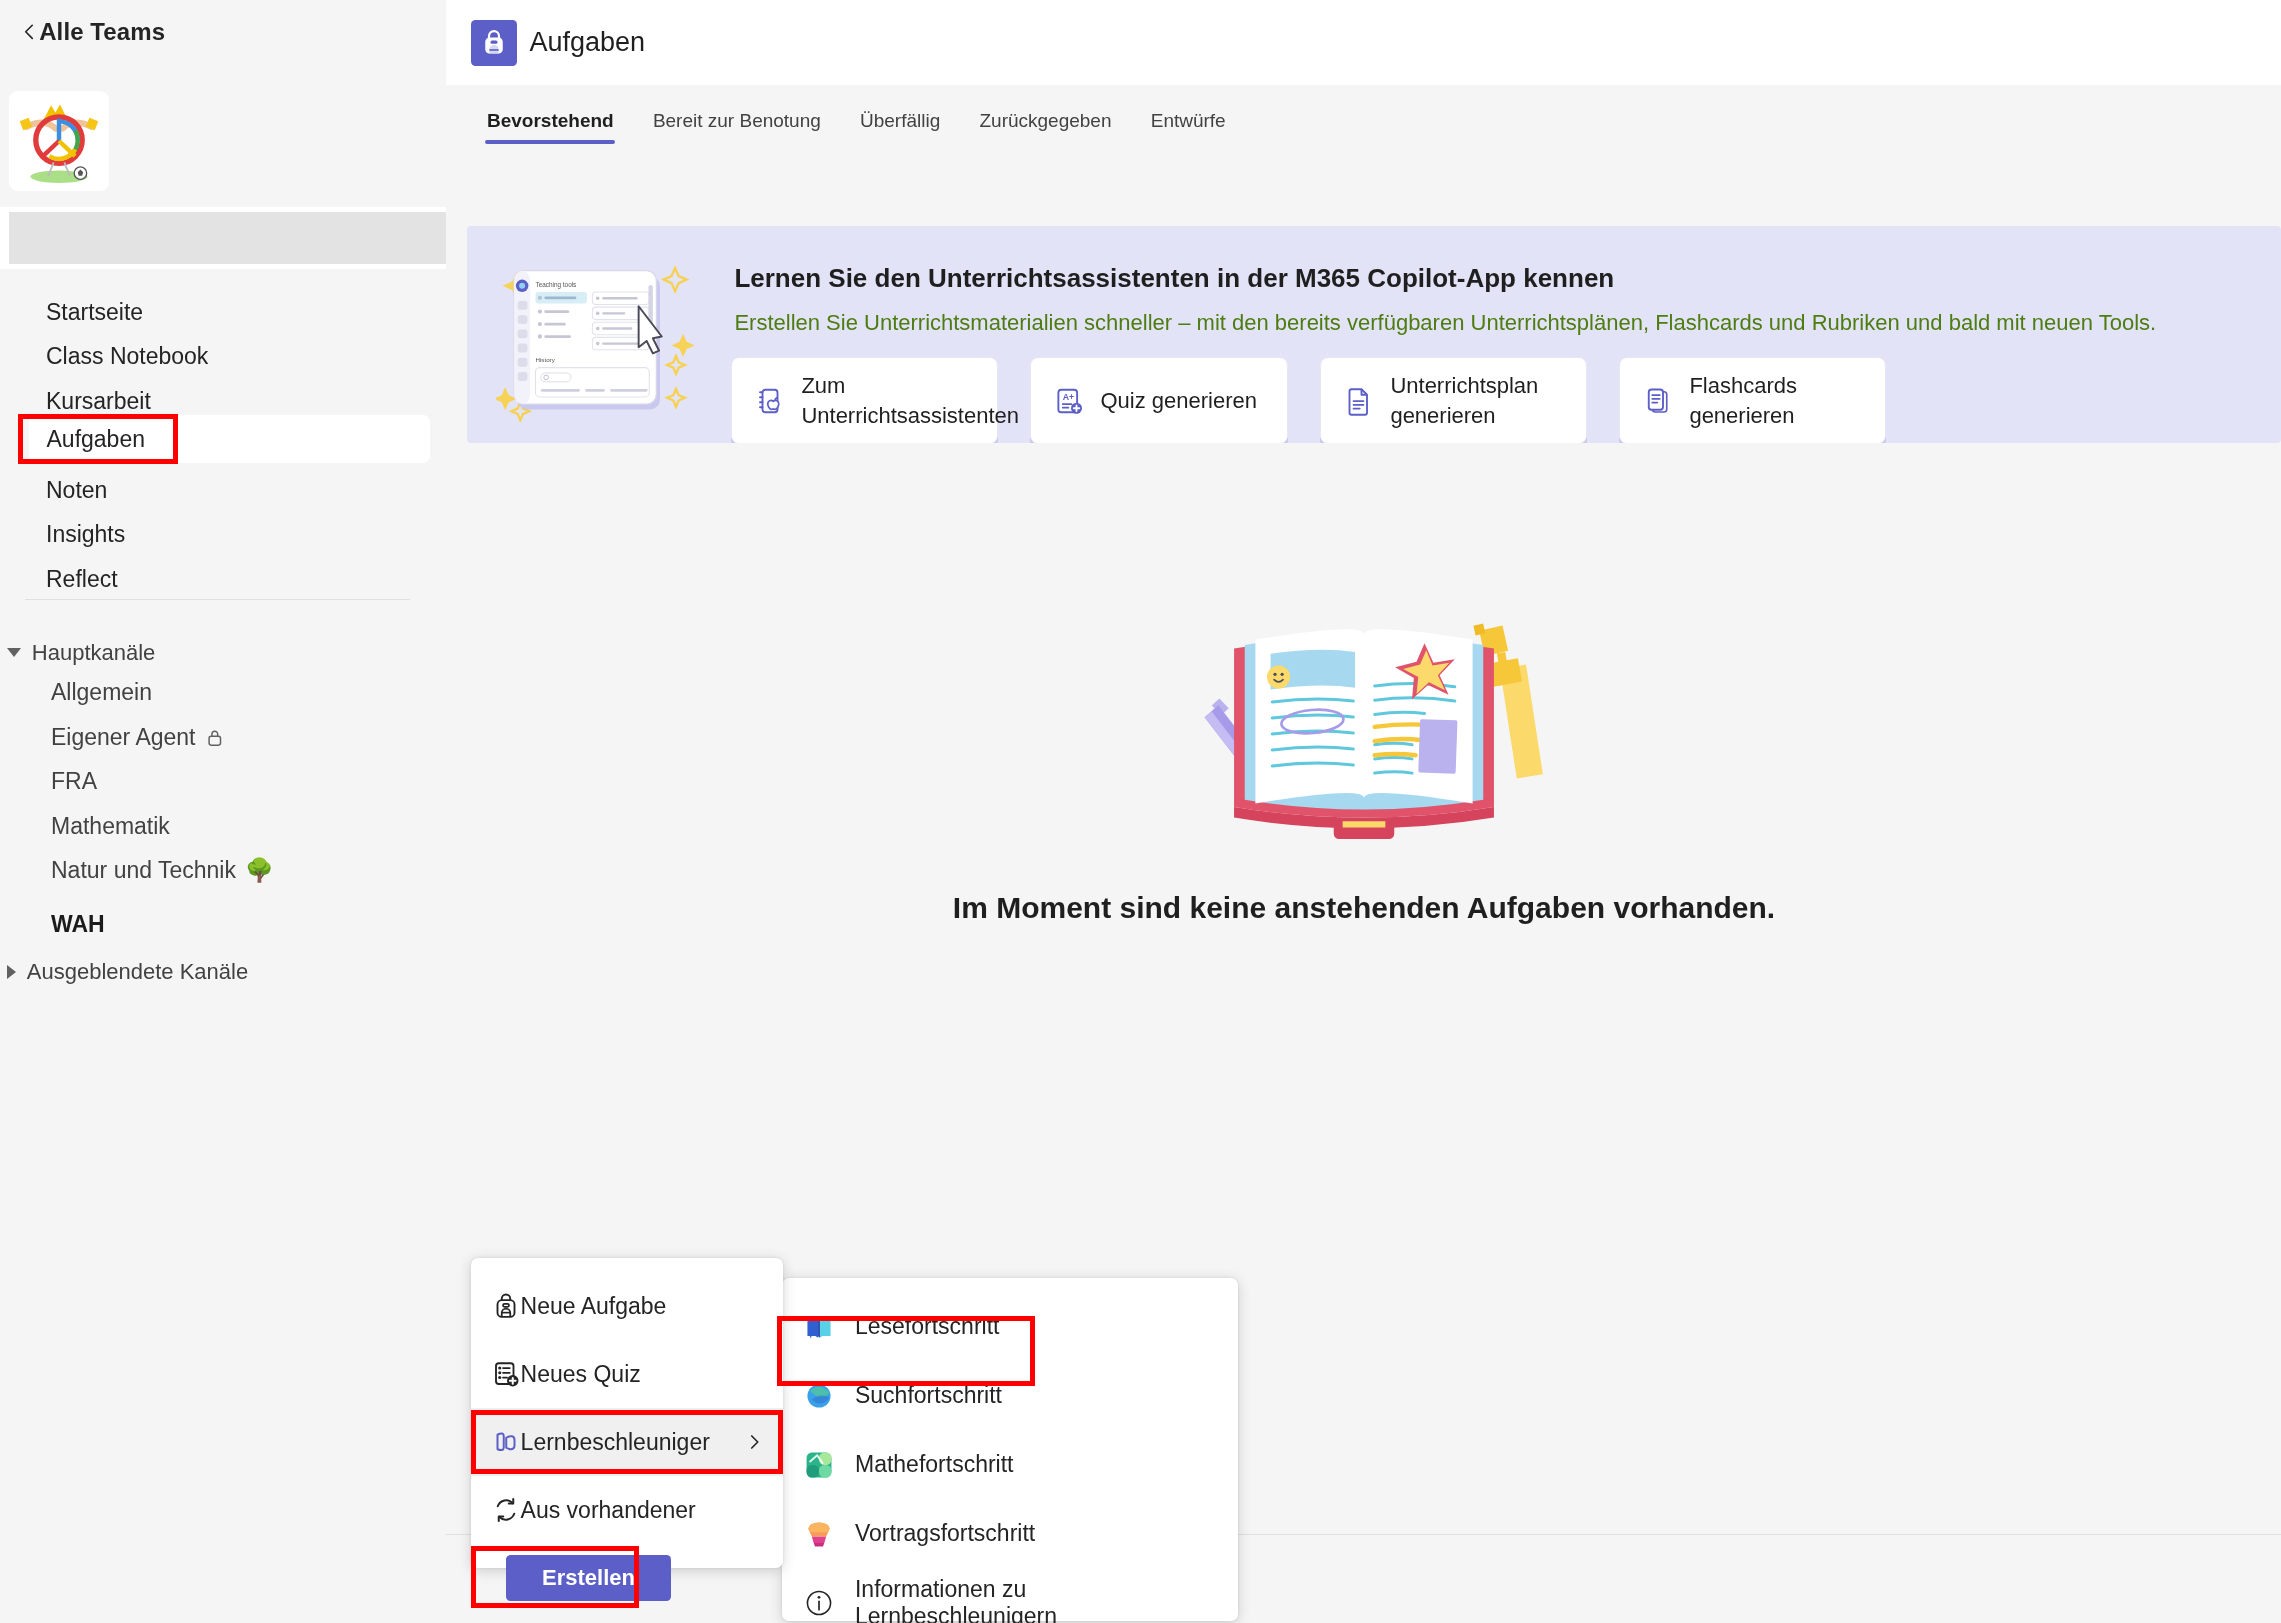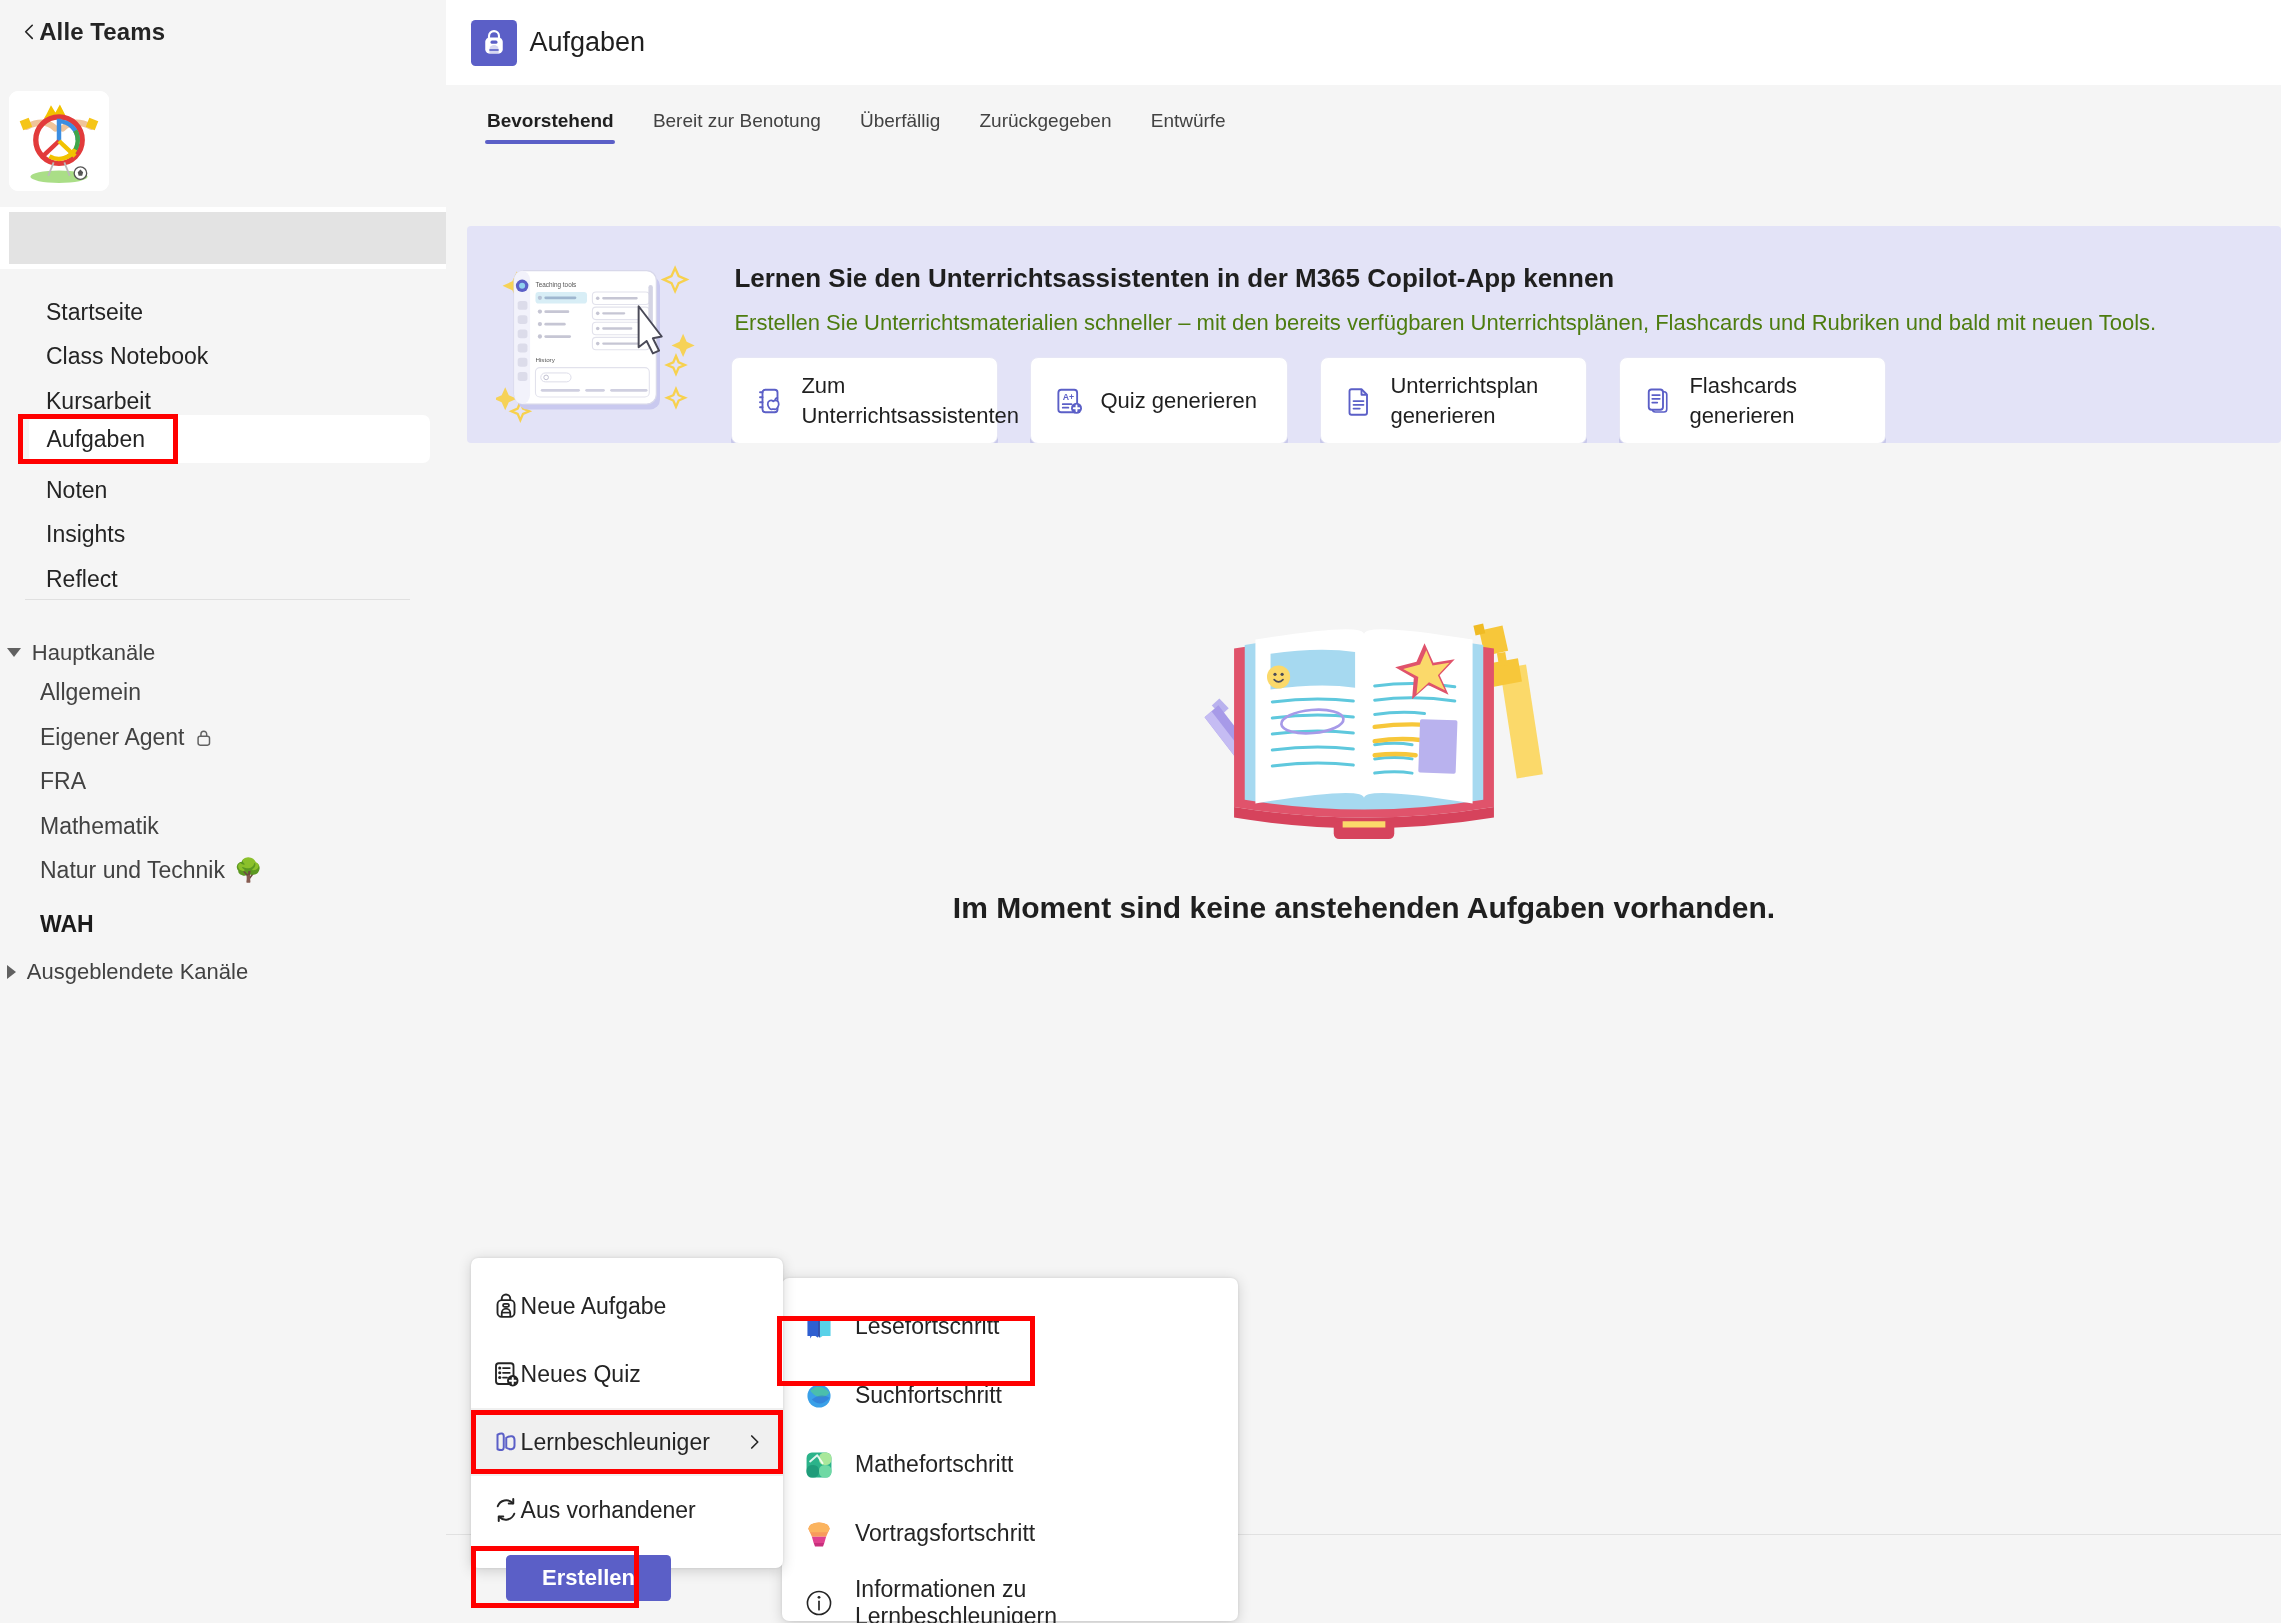--- a/index.html
+++ b/index.html
@@ -76,21 +76,21 @@
     border-left: 7.1px solid transparent;
     border-right: 7.1px solid transparent;
     border-top: 9px solid #616161;
   }
   .tri.right {
     border-top: 7.1px solid transparent;
     border-bottom: 7.1px solid transparent;
     border-left: 9px solid #616161;
   }
   .chan-item {
-    position: absolute; left: 4px;
+    position: absolute; left: 15px;
     width: 446px; height: 45px;
     display: flex; align-items: center;
     padding-left: 36px; gap: 9px;
     font-size: 23px; color: #424242;
     cursor: pointer;
   }
   .chan-item.bold { font-weight: 700; color: #1b1b1b; align-items: flex-end; }
   .lock-ico { width: 19.6px; height: 19.6px; }
 
   

